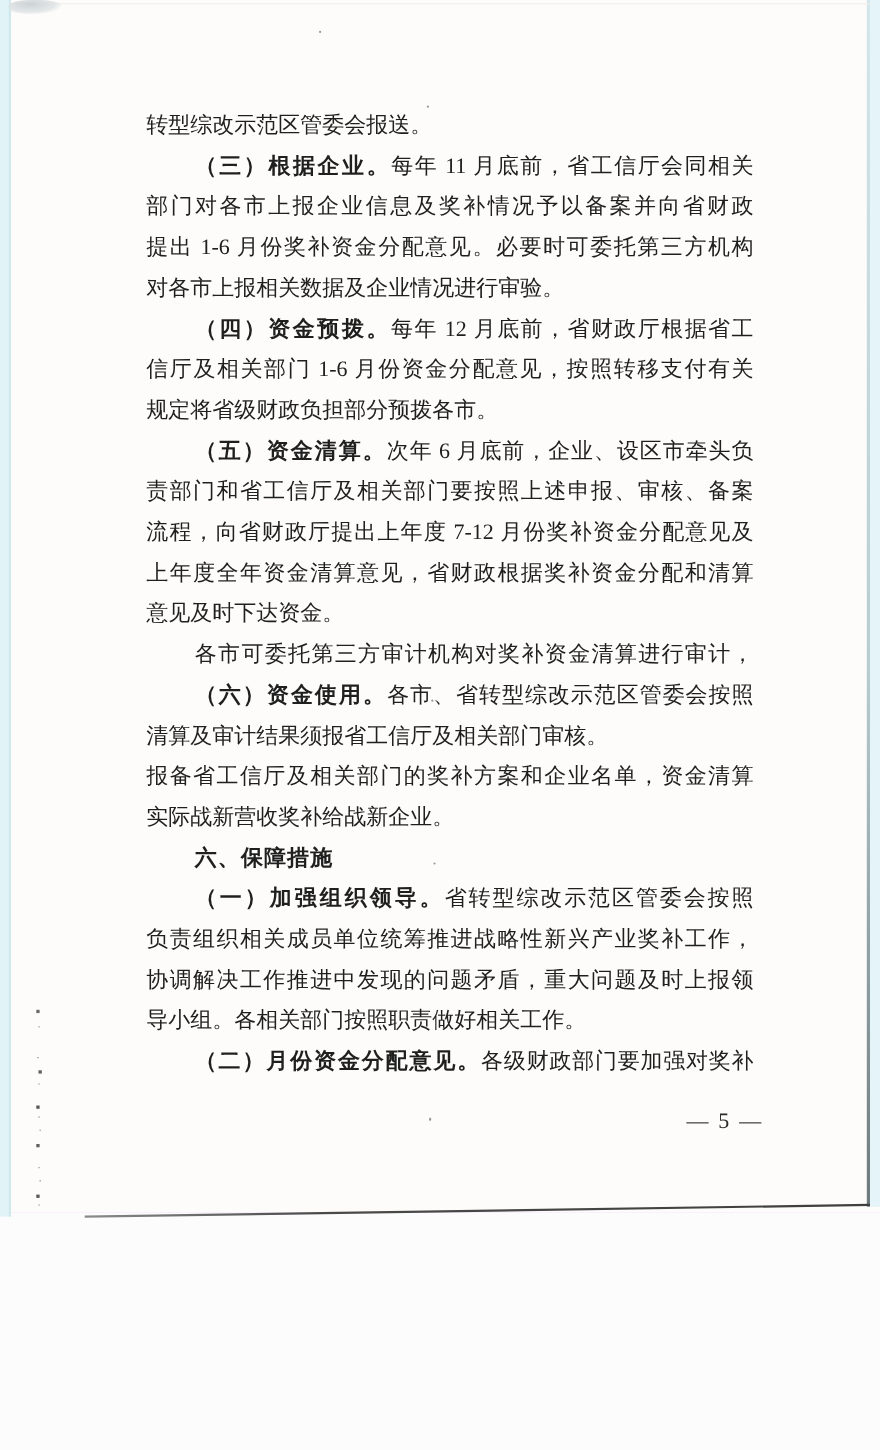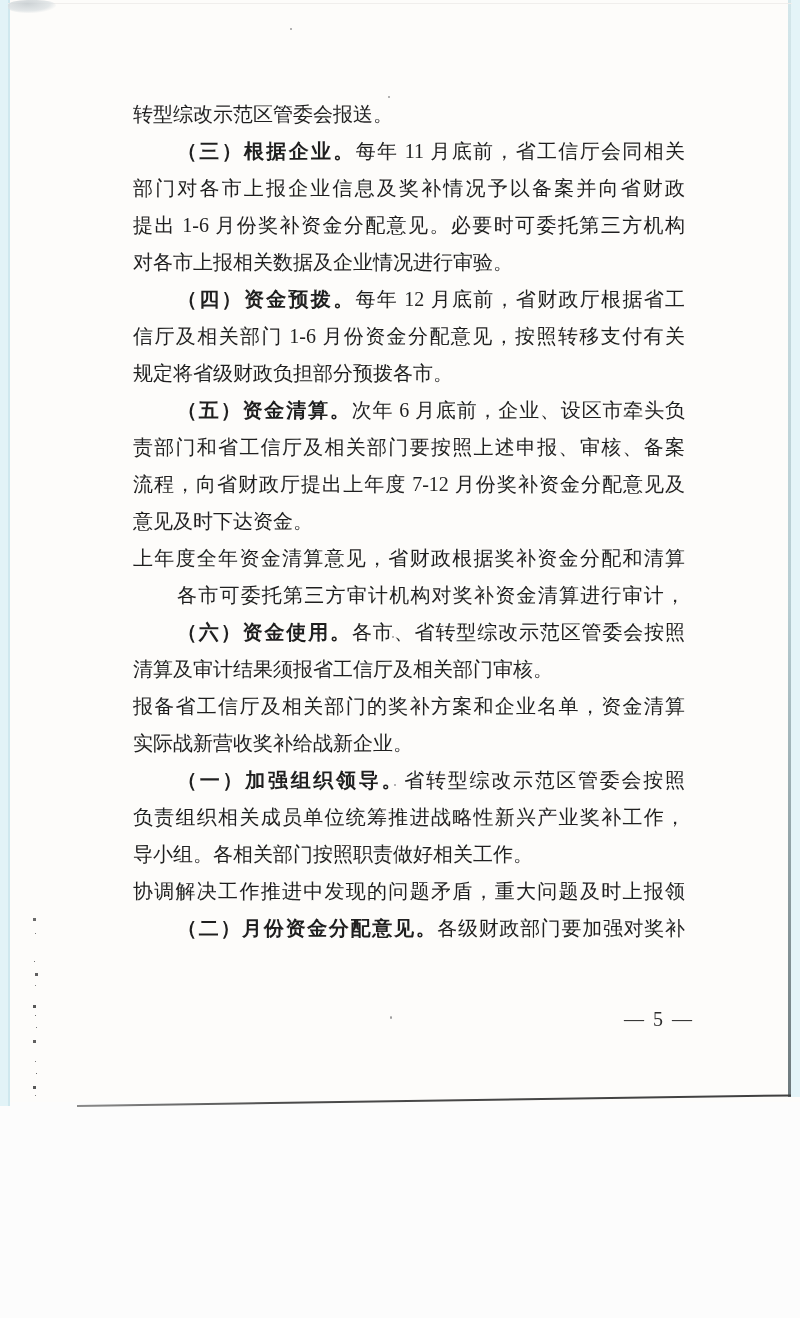--- a/index.html
+++ b/index.html
@@ -156,28 +156,29 @@
     <div class="ln indent"><b>（三）根据企业。</b><span>每年 11 月底前，省工信厅会同相关</span></div>
     <div class="ln"><span>部门对各市上报企业信息及奖补情况予以备案并向省财政</span></div>
     <div class="ln"><span>提出 1-6 月份奖补资金分配意见。必要时可委托第三方机构</span></div>
     <div class="ln short"><span>对各市上报相关数据及企业情况进行审验。</span></div>
     <div class="ln indent"><b>（四）资金预拨。</b><span>每年 12 月底前，省财政厅根据省工</span></div>
     <div class="ln"><span>信厅及相关部门 1-6 月份资金分配意见，按照转移支付有关</span></div>
     <div class="ln short"><span>规定将省级财政负担部分预拨各市。</span></div>
     <div class="ln indent"><b>（五）资金清算。</b><span>次年 6 月底前，企业、设区市牵头负</span></div>
     <div class="ln"><span>责部门和省工信厅及相关部门要按照上述申报、审核、备案</span></div>
     <div class="ln"><span>流程，向省财政厅提出上年度 7-12 月份奖补资金分配意见及</span></div>
+    <div class="ln"><span>上年度全年资金清算意见，省财政根据奖补资金分配和清算</span></div>
     <div class="ln short"><span>意见及时下达资金。</span></div>
-    <div class="ln"><span>上年度全年资金清算意见，省财政根据奖补资金分配和清算</span></div>
     <div class="ln indent"><span>各市可委托第三方审计机构对奖补资金清算进行审计，</span></div>
     <div class="ln indent"><b>（六）资金使用。</b><span>各市、省转型综改示范区管委会按照</span></div>
     <div class="ln short"><span>清算及审计结果须报省工信厅及相关部门审核。</span></div>
     <div class="ln"><span>报备省工信厅及相关部门的奖补方案和企业名单，资金清算</span></div>
     <div class="ln short"><span>实际战新营收奖补给战新企业。</span></div>
+    <div class="ln indent short"><b>六、保障措施</b></div>
     <div class="ln indent"><b>（一）加强组织领导。</b><span>省转型综改示范区管委会按照</span></div>
     <div class="ln"><span>负责组织相关成员单位统筹推进战略性新兴产业奖补工作，</span></div>
+    <div class="ln"><span>协调解决工作推进中发现的问题矛盾，重大问题及时上报领</span></div>
     <div class="ln short"><span>导小组。各相关部门按照职责做好相关工作。</span></div>
-    <div class="ln"><span>协调解决工作推进中发现的问题矛盾，重大问题及时上报领</span></div>
     <div class="ln indent"><b>（二）月份资金分配意见。</b><span>各级财政部门要加强对奖补</span></div>
   </div>
 
   <div class="pagenum">— 5 —</div>
 </div>
 
 </body></html>

